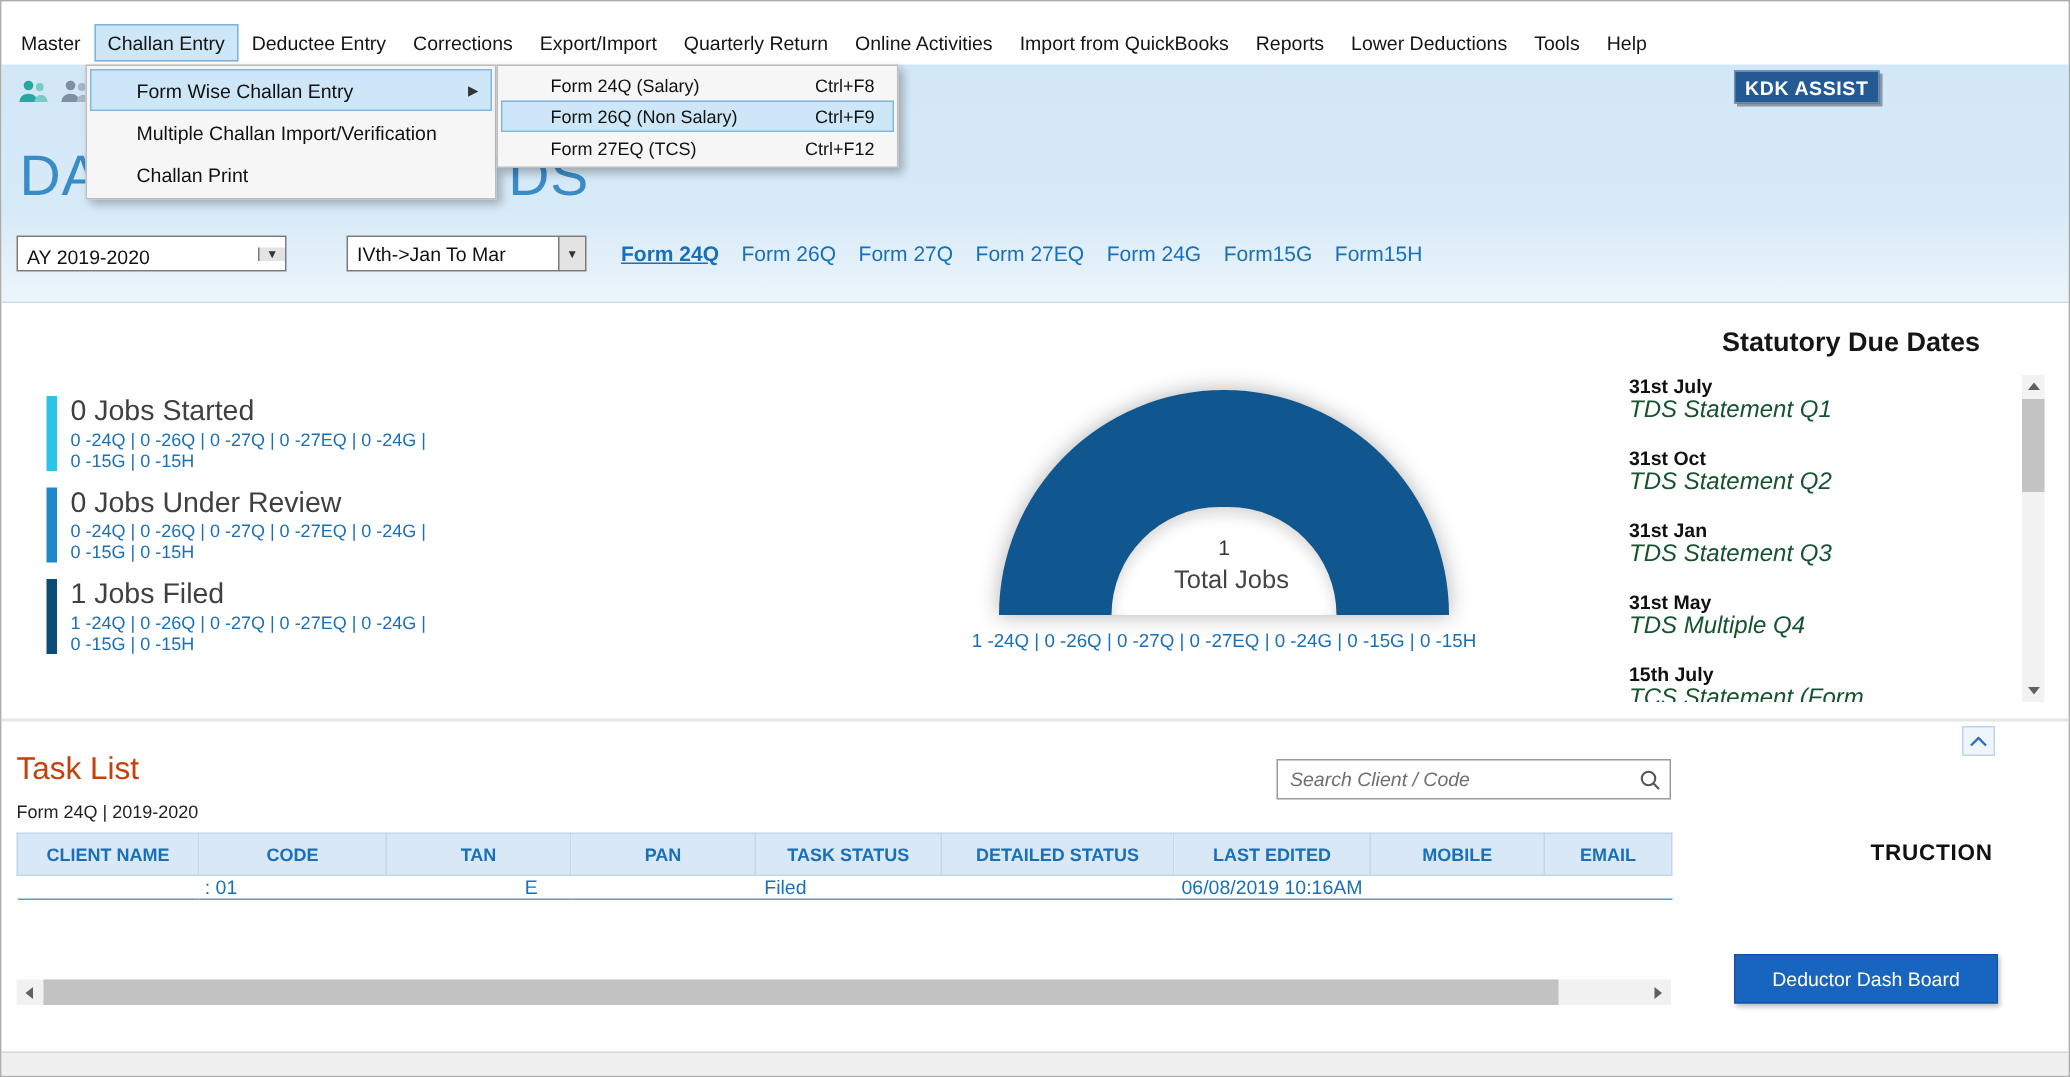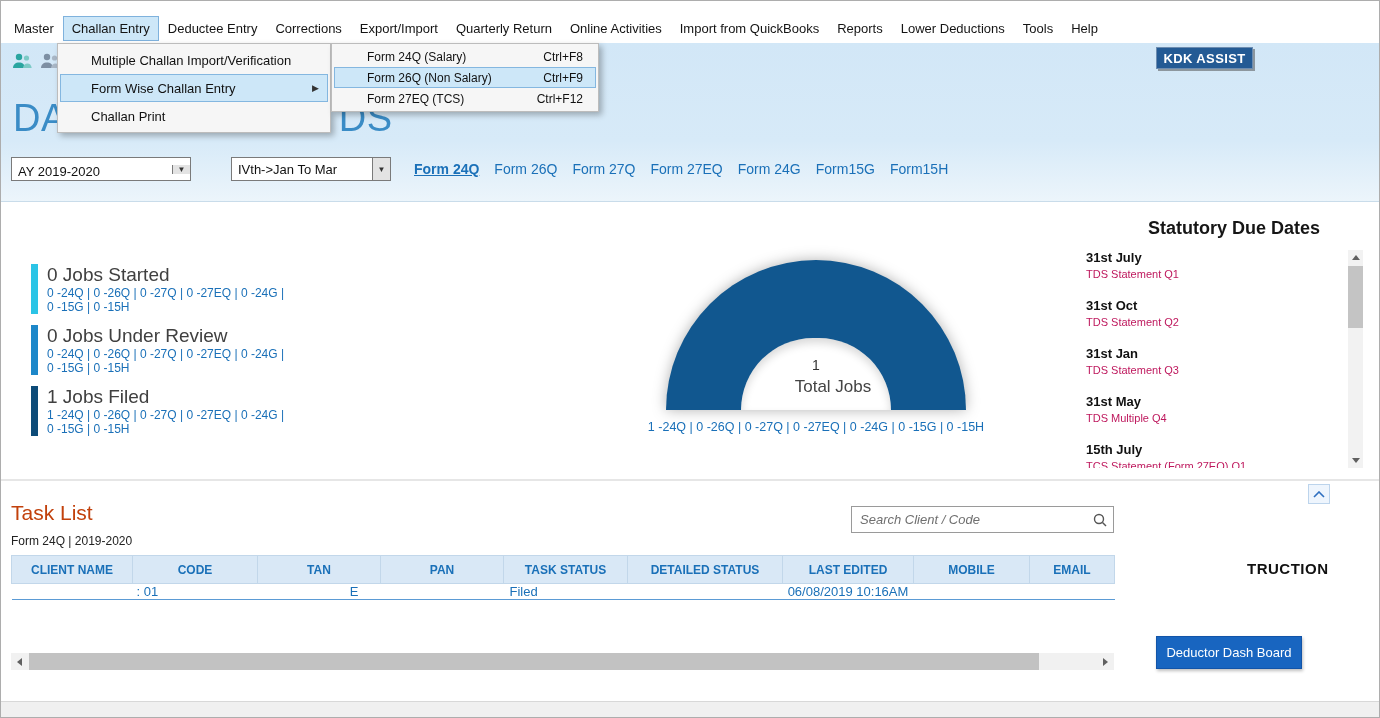--- a/index.html
+++ b/index.html
@@ -33,28 +33,28 @@
   .stats { position: absolute; left: 30px; top: 62px; }
   .stat { display: flex; margin-bottom: 11px; }
   .stat-bar { width: 7px; margin-right: 9px; }
   .stat-title { font-size: 19px; color: #404040; line-height: 22px; }
   .stat-link { font-size: 12px; color: #1a70b8; line-height: 14px; cursor: pointer; }
 
   .gauge-wrap { position: absolute; left: 665px; top: 58px; width: 300px; height: 185px; }
   .gauge { width: 300px; height: 150px; border-radius: 150px 150px 0 0; position: relative; filter: drop-shadow(0 0 7px rgba(0,0,0,.3)); }
   .gauge-hole { position: absolute; left: 75px; top: 78px; width: 150px; height: 72px; background: #fff; border-radius: 75px 75px 0 0; box-shadow: inset 0 5px 9px rgba(0,0,0,.15); }
   .gauge-value { position: absolute; left: 0; width: 100%; top: 97px; text-align: center; font-size: 14px; color: #333; }
-  .gauge-label { position: absolute; left: 17px; width: 100%; top: 117px; text-align: center; font-size: 17px; color: #444; }
+  .gauge-label { position: absolute; left: 5px; width: 100%; top: 117px; text-align: center; font-size: 17px; color: #444; }
   .gauge-links { position: absolute; top: 160px; left: 50%; transform: translateX(-50%); white-space: nowrap; font-size: 12.5px; color: #1a70b8; cursor: pointer; }
 
   .dd-title { position: absolute; left: 1147px; top: 16px; font-size: 18px; font-weight: 600; color: #161616; }
   .dd-list { position: absolute; left: 1085px; top: 48px; width: 205px; height: 218px; overflow: hidden; }
   .dd-item { margin-bottom: 16px; }
   .dd-date { font-size: 13px; font-weight: bold; color: #111; line-height: 16px; }
-  .dd-desc { font-size: 11px; color: #be185d; line-height: 16px; }
+  .dd-desc { font-size: 16px; color: #14532d; line-height: 16px; font-style: italic; }
 
   .vscroll { position: absolute; left: 1347px; top: 48px; width: 15px; height: 218px; background: #f2f2f2; }
   .vs-btn { position: absolute; left: 0; width: 15px; height: 15px; display: flex; align-items: center; justify-content: center; cursor: pointer; }
   .vs-btn.up { top: 0; } .vs-btn.down { bottom: 0; }
   .vs-thumb { position: absolute; left: 0; top: 16px; width: 15px; height: 62px; background: #c4c4c4; cursor: pointer; }
 
   .tri-up    { width: 0; height: 0; border-left: 4px solid transparent; border-right: 4px solid transparent; border-bottom: 5px solid #606060; }
   .tri-down  { width: 0; height: 0; border-left: 4px solid transparent; border-right: 4px solid transparent; border-top: 5px solid #606060; }
   .tri-left  { width: 0; height: 0; border-top: 4px solid transparent; border-bottom: 4px solid transparent; border-right: 5px solid #606060; }
   .tri-right { width: 0; height: 0; border-top: 4px solid transparent; border-bottom: 4px solid transparent; border-left: 5px solid #606060; }
@@ -75,21 +75,21 @@
   td.c-code { padding-left: 4px; } td.c-tan { text-align: right; padding-right: 22px; }
   td.c-status { padding-left: 6px; margin-top: 20px; } td.c-edited { text-align: center; }
 
   .hscroll { position: absolute; left: 10px; top: 172px; width: 1103px; height: 17px; background: #f1f1f1; }
   .hs-btn { position: absolute; top: 0; width: 17px; height: 17px; display: flex; align-items: center; justify-content: center; cursor: pointer; }
   .hs-btn.left { left: 0; } .hs-btn.right { right: 0; }
   .hs-thumb { position: absolute; left: 18px; top: 0; width: 1010px; height: 17px; background: #c2c2c2; cursor: pointer; }
 
   .instruction-text { position: absolute; left: 1246px; top: 79px; font-size: 15px; font-weight: bold; color: #111; letter-spacing: .5px; }
   .redaction-box { position: absolute; left: 1118px; top: 88px; width: 128px; height: 62px; background: #fff; }
-  .dash-btn { position: absolute; left: 1155px; top: 155px; width: 146px; height: 33px; color: #fff; font-size: 13px; display: flex; align-items: center; justify-content: center; border: 1px solid #1254a8; box-shadow: 1px 2px 3px rgba(0,0,0,.25); cursor: pointer; }
+  .dash-btn { position: absolute; left: 1155px; top: 155px; width: 176px; height: 33px; color: #fff; font-size: 13px; display: flex; align-items: center; justify-content: center; border: 1px solid #1254a8; box-shadow: 1px 2px 3px rgba(0,0,0,.25); cursor: pointer; }
 
   .footer { position: absolute; top: 700px; left: 0; right: 0; height: 18px; background: #f0f0f0; border-top: 1px solid #d8d8d8; }
 
   
   .menu-popup { position: absolute; left: 56px; top: 42px; width: 274px; background: #f6f6f6; border: 1px solid #bcbcbc; box-shadow: 3px 3px 6px rgba(0,0,0,.28); z-index: 50; padding: 2px; }
   .menu-item { height: 28px; display: flex; align-items: center; font-size: 13px; color: #111; padding: 0 8px 0 30px; position: relative; border: 1px solid transparent; cursor: pointer; }
   .menu-item.hl { background: #cde7f8; border: 1px solid #84b7e0; }
   .submenu-arrow { position: absolute; right: 8px; font-size: 9px; color: #333; }
 
   .submenu-popup { position: absolute; left: 330px; top: 42px; width: 268px; background: #f6f6f6; border: 1px solid #bcbcbc; box-shadow: 3px 3px 6px rgba(0,0,0,.28); z-index: 51; padding: 2px; }
@@ -304,26 +304,26 @@
     </div>
 
     <div class="instruction-text">TRUCTION</div>
     <div class="redaction-box"></div>
     <div class="dash-btn" style="background-color: rgb(24, 101, 192);">Deductor Dash Board</div>
   </div>
 
   <div class="footer"></div>
 
   <div class="menu-popup">
-    <div class="menu-item">
-      <span>Multiple Challan Import/Verification</span>
-    </div>
     <div class="menu-item hl">
       <span>Form Wise Challan Entry</span>
       <span class="submenu-arrow">▶</span>
+    </div>
+    <div class="menu-item">
+      <span>Multiple Challan Import/Verification</span>
     </div>
     <div class="menu-item">
       <span>Challan Print</span>
     </div>
   </div>
 
   <div class="submenu-popup">
     <div class="sub-item">
       <span>Form 24Q (Salary)</span>
       <span class="shortcut">Ctrl+F8</span>

